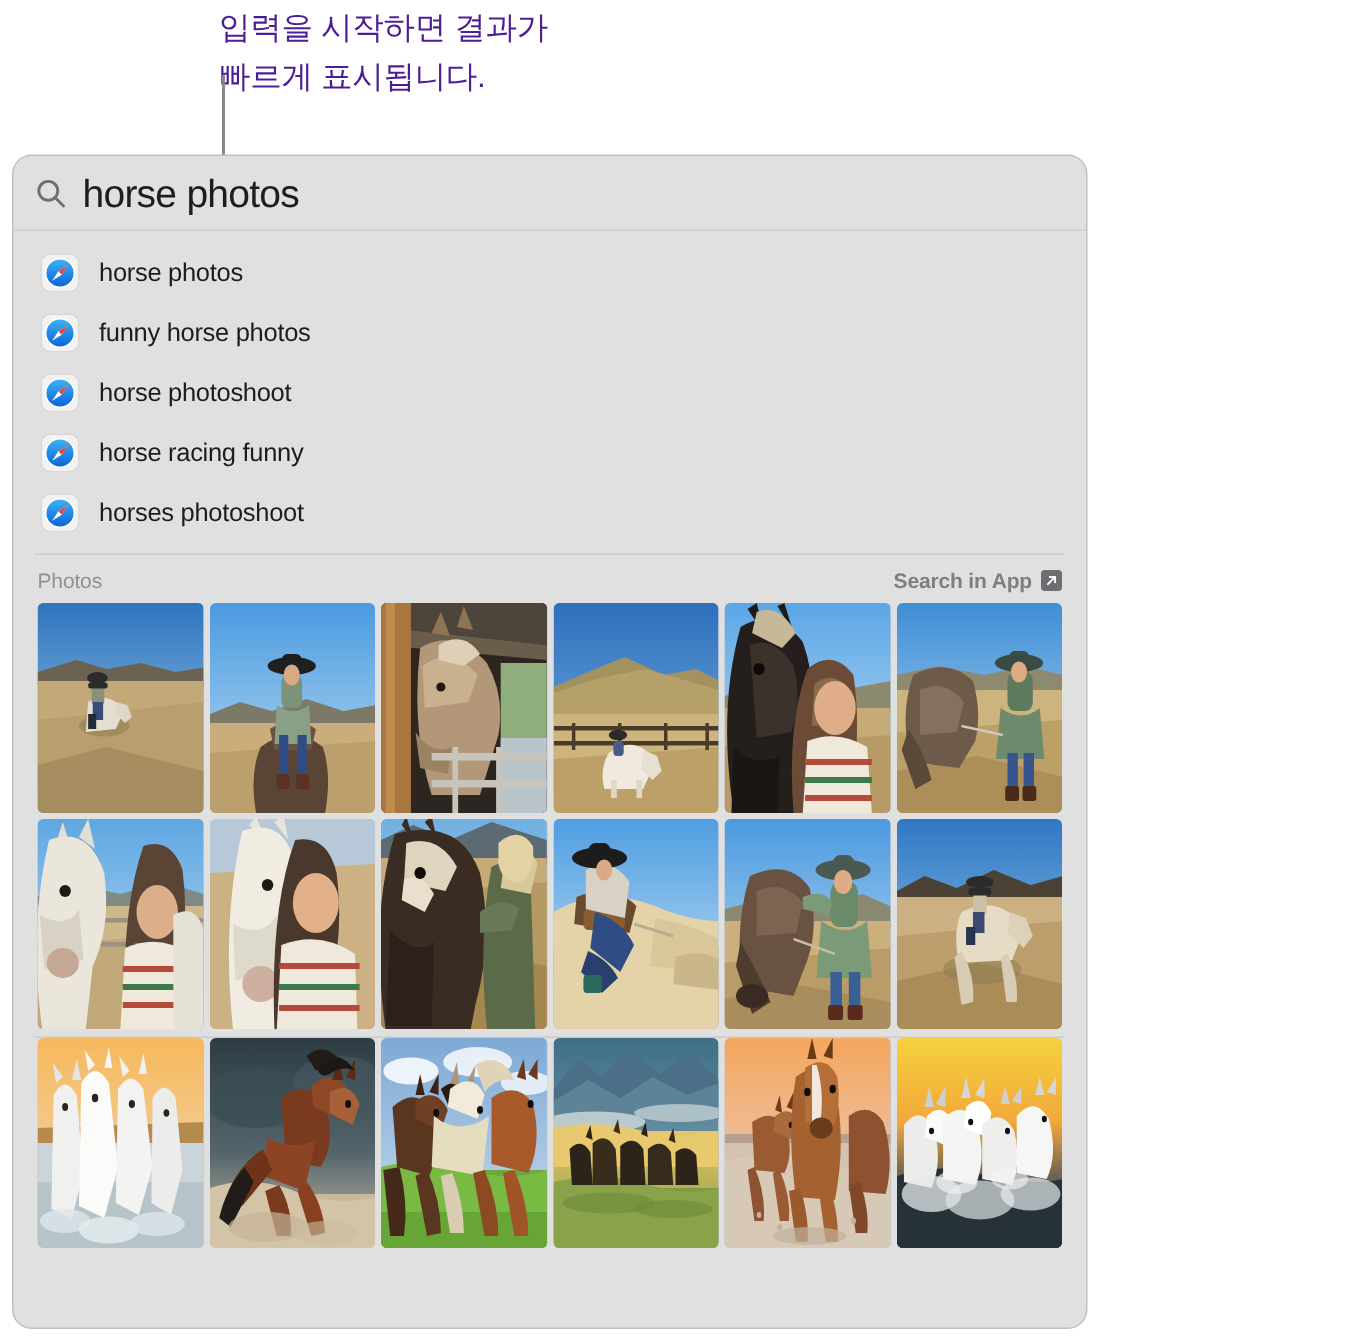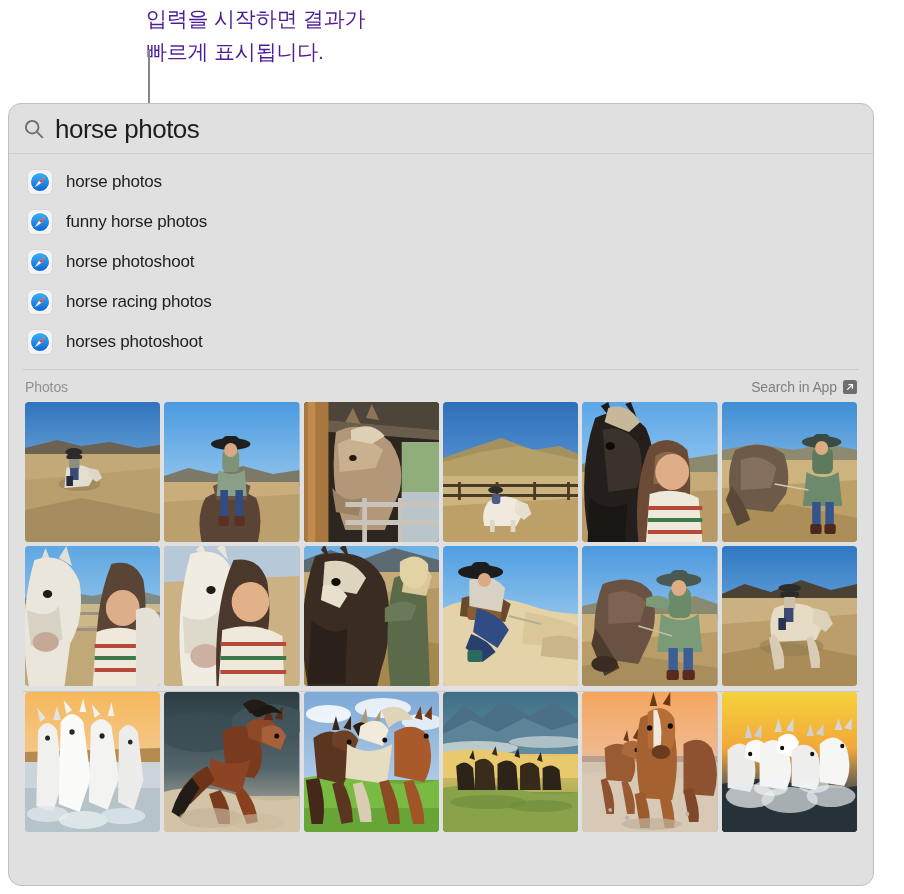--- a/index.html
+++ b/index.html
@@ -35,21 +35,21 @@
     width: 2px;
     height: 56px;
     background: #86868b;
   }
 
   
   #panel {
     position: absolute;
     left: 8px;
     top: 103px;
-    width: 866px;
+    width: 717px;
     height: 783px;
     background: #e0e0e0;
     border: 1px solid #c0c0c0;
     border-radius: 13px;
     box-sizing: border-box;
     overflow: hidden;
   }
 
   
   #search-row {
@@ -119,21 +119,21 @@
     letter-spacing: -0.1px;
   }
   .section-action {
     display: flex;
     align-items: center;
     gap: 6px;
     cursor: default;
   }
   .section-action-label {
     font-size: 14px;
-    font-weight: normal;
+    font-weight: bold;
     color: #7e7e83;
     letter-spacing: -0.1px;
   }
   .external-icon {
     width: 14px;
     height: 14px;
     display: block;
   }
 
   
@@ -230,21 +230,21 @@
             <linearGradient id="sg3" x1="0" y1="0" x2="0" y2="1">
           <stop offset="0" stop-color="#3fb3f5"></stop>
               <stop offset="1" stop-color="#0a63d6"></stop>
         </linearGradient>
           </defs>
         <circle cx="13" cy="13" r="9.6" fill="url(#sg3)"></circle>
         <circle cx="13" cy="13" r="9.6" fill="none" stroke="#ffffff" stroke-width="1.1"></circle>
         <polygon points="18.2,7.8 11.9,11.9 7.8,18.2 14.1,14.1" fill="#ffffff"></polygon>
         <polygon points="18.2,7.8 11.9,11.9 14.1,14.1" fill="#ef4136"></polygon>
       </svg>
-      <span class="suggestion-label">horse racing photos</span>
+      <span class="suggestion-label">horse racing funny</span>
     </div>
 
     <div class="suggestion">
       <svg class="safari-icon" viewBox="0 0 26 26">
         <rect x="0.5" y="0.5" width="25" height="25" rx="6" fill="#f2f2f2" stroke="#d8d8d8" stroke-width="1"></rect>
         <defs>
             <linearGradient id="sg4" x1="0" y1="0" x2="0" y2="1">
           <stop offset="0" stop-color="#3fb3f5"></stop>
               <stop offset="1" stop-color="#0a63d6"></stop>
         </linearGradient>

